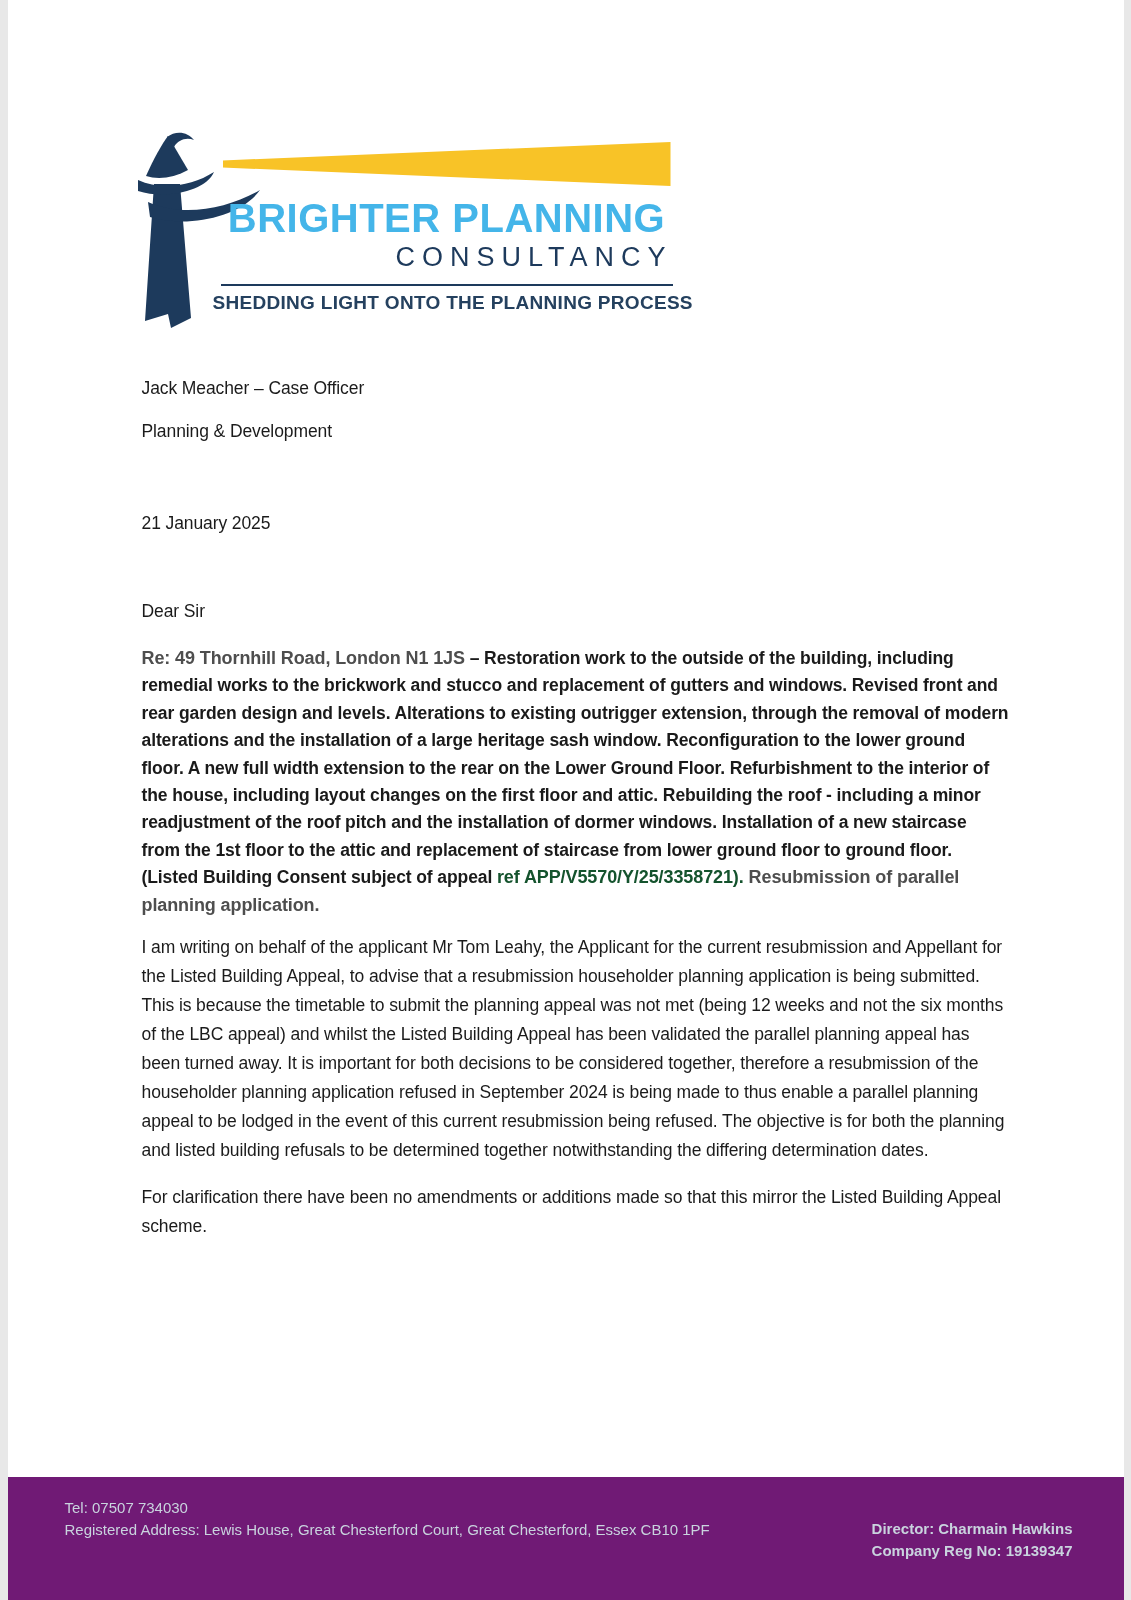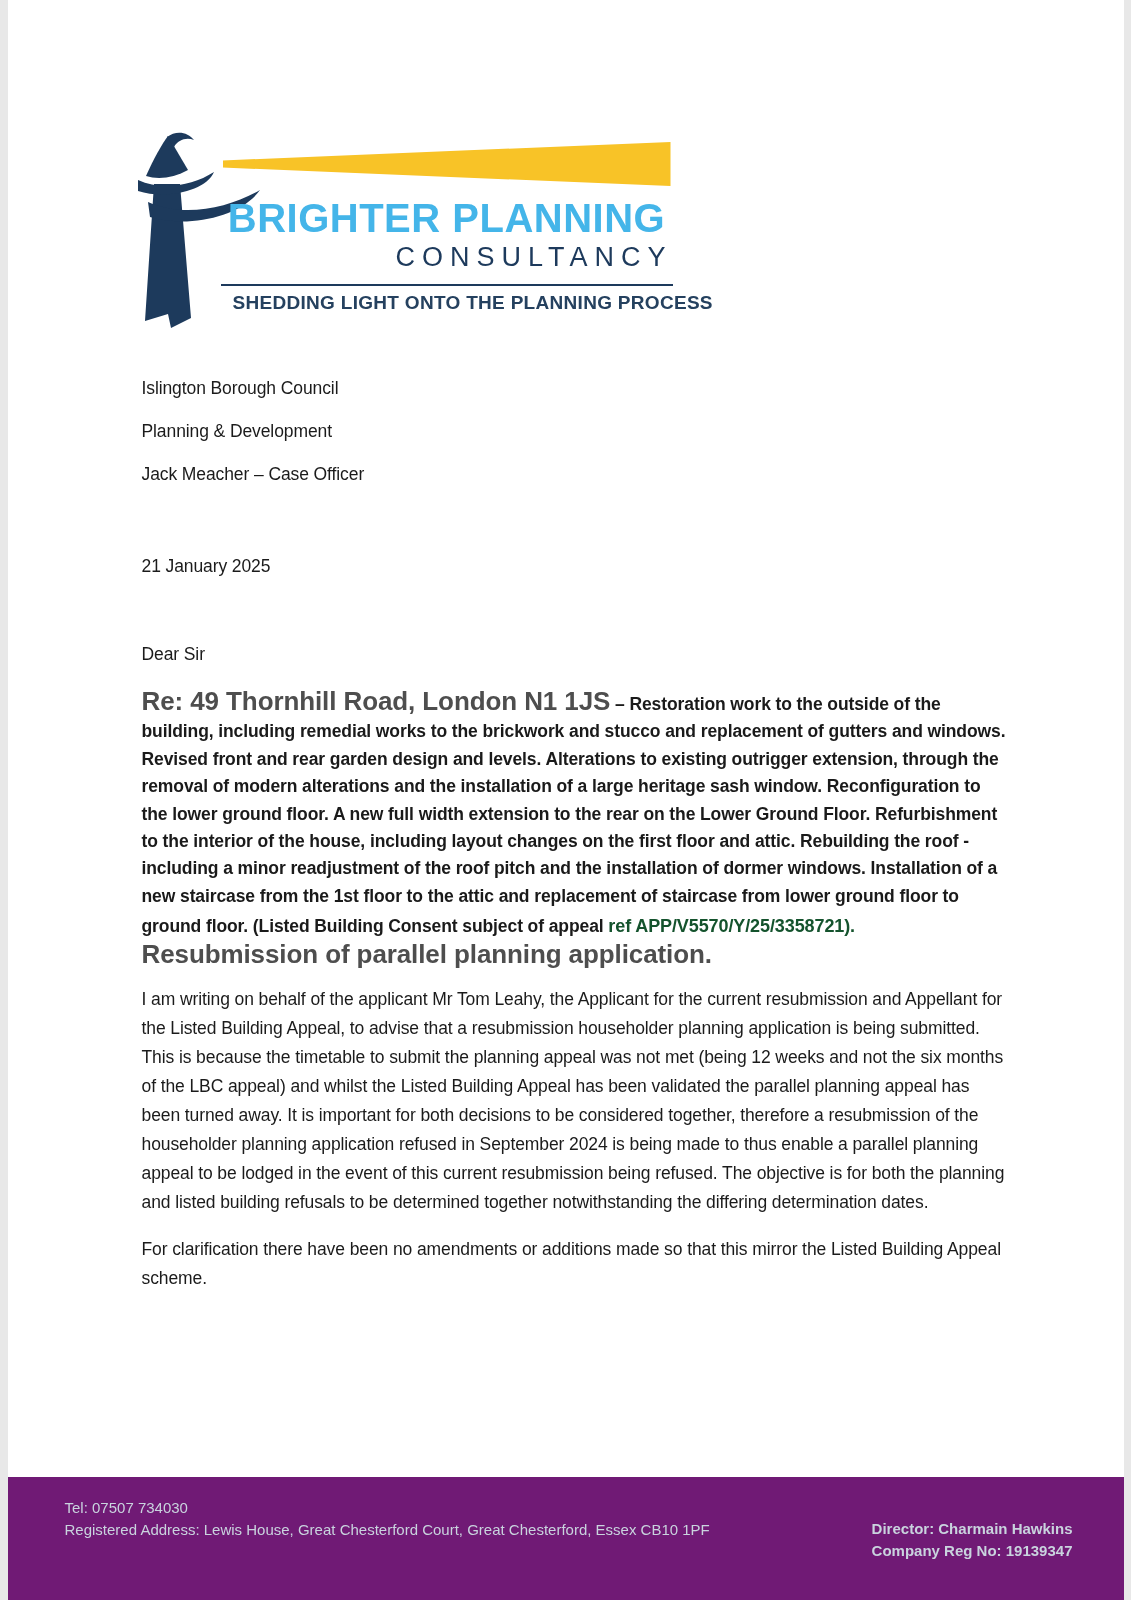--- a/index.html
+++ b/index.html
@@ -29,35 +29,35 @@
     color:#44b5e9;
   }
   .brand2 {
     position:absolute; left:88px; top:118px; width:452px;
     text-align:right; white-space:nowrap;
     font-size:27px; font-weight:300; letter-spacing:7px; line-height:1;
     color:#1d3a5c;
   }
   .brand-rule { position:absolute; left:88px; top:158px; width:452px; height:2px; background:#1d3a5c; }
   .tagline {
-    position:absolute; left:100px; top:166px; width:460px;
+    position:absolute; left:80px; top:166px; width:460px;
     text-align:center; white-space:nowrap;
     font-size:19px; font-weight:700; letter-spacing:0.3px;
     color:#25415f;
   }
 
   
   .content { position:absolute; left:134px; top:378px; width:868px; letter-spacing:-0.1px; }
   .content p { font-size:17.5px; }
   .addr-line { line-height:21px; margin:0 0 22px 0; }
   .date { line-height:21px; margin:71px 0 0 0; }
   .salutation { line-height:21px; margin:67px 0 0 0; }
 
   .subject { margin:23px 0 0 0; line-height:27.4px; font-weight:700; color:#1a1a1a; }
-  .subj-ref { font-size:26px; color:#4e4e4e; }
+  .subj-ref { font-size:18px; color:#4e4e4e; }
   .subj-gray-sm { font-size:18px; color:#14532d;text-align:right; }
 
   .para1 { margin:14px 0 0 0; line-height:29px; }
   .para2 { margin:18px 0 0 0; line-height:29px; }
 
   
   .footer {
     position:absolute; left:0; bottom:0; width:1131px; height:123px;
     background:#701a75; color:#c9d3de;
   }
@@ -85,23 +85,22 @@
       </g>
     </svg>
     <div class="beam"></div>
     <div class="brand1">BRIGHTER PLANNING</div>
     <div class="brand2">CONSULTANCY</div>
     <div class="brand-rule"></div>
     <div class="tagline">SHEDDING LIGHT ONTO THE PLANNING PROCESS</div>
   </header>
 
   <main class="content">
-    <p class="addr-line">Islington Borough Council</p>
+    <p class="addr-line">Jack Meacher – Case Officer</p>
     <p class="addr-line">Planning &amp; Development</p>
-    <p class="addr-line">Jack Meacher – Case Officer</p>
 
     <p class="date">21 January 2025</p>
 
     <p class="salutation">Dear Sir</p>
 
     <p class="subject"><span class="subj-ref">Re: 49 Thornhill Road, London N1 1JS</span><span> – Restoration work to the outside of the building, including remedial works to the brickwork and stucco and replacement of gutters and windows. Revised front and rear garden design and levels. Alterations to existing outrigger extension, through the removal of modern alterations and the installation of a large heritage sash window. Reconfiguration to the lower ground floor. A new full width extension to the rear on the Lower Ground Floor. Refurbishment to the interior of the house, including layout changes on the first floor and attic. Rebuilding the roof - including a minor readjustment of the roof pitch and the installation of dormer windows. Installation of a new staircase from the 1st floor to the attic and replacement of staircase from lower ground floor to ground floor. (Listed Building Consent subject of appeal </span><span class="subj-gray-sm">ref APP/V5570/Y/25/3358721).</span><span class="subj-ref"> Resubmission of parallel planning application.</span></p>
 
     <p class="para1">I am writing on behalf of the applicant Mr Tom Leahy, the Applicant for the current resubmission and Appellant for the Listed Building Appeal, to advise that a resubmission householder planning application is being submitted. This is because the timetable to submit the planning appeal was not met (being 12 weeks and not the six months of the LBC appeal) and whilst the Listed Building Appeal has been validated the parallel planning appeal has been turned away. It is important for both decisions to be considered together, therefore a resubmission of the householder planning application refused in September 2024 is being made to thus enable a parallel planning appeal to be lodged in the event of this current resubmission being refused. The objective is for both the planning and listed building refusals to be determined together notwithstanding the differing determination dates.</p>
     <p class="para2">For clarification there have been no amendments or additions made so that this mirror the Listed Building Appeal scheme.</p>
   </main>

